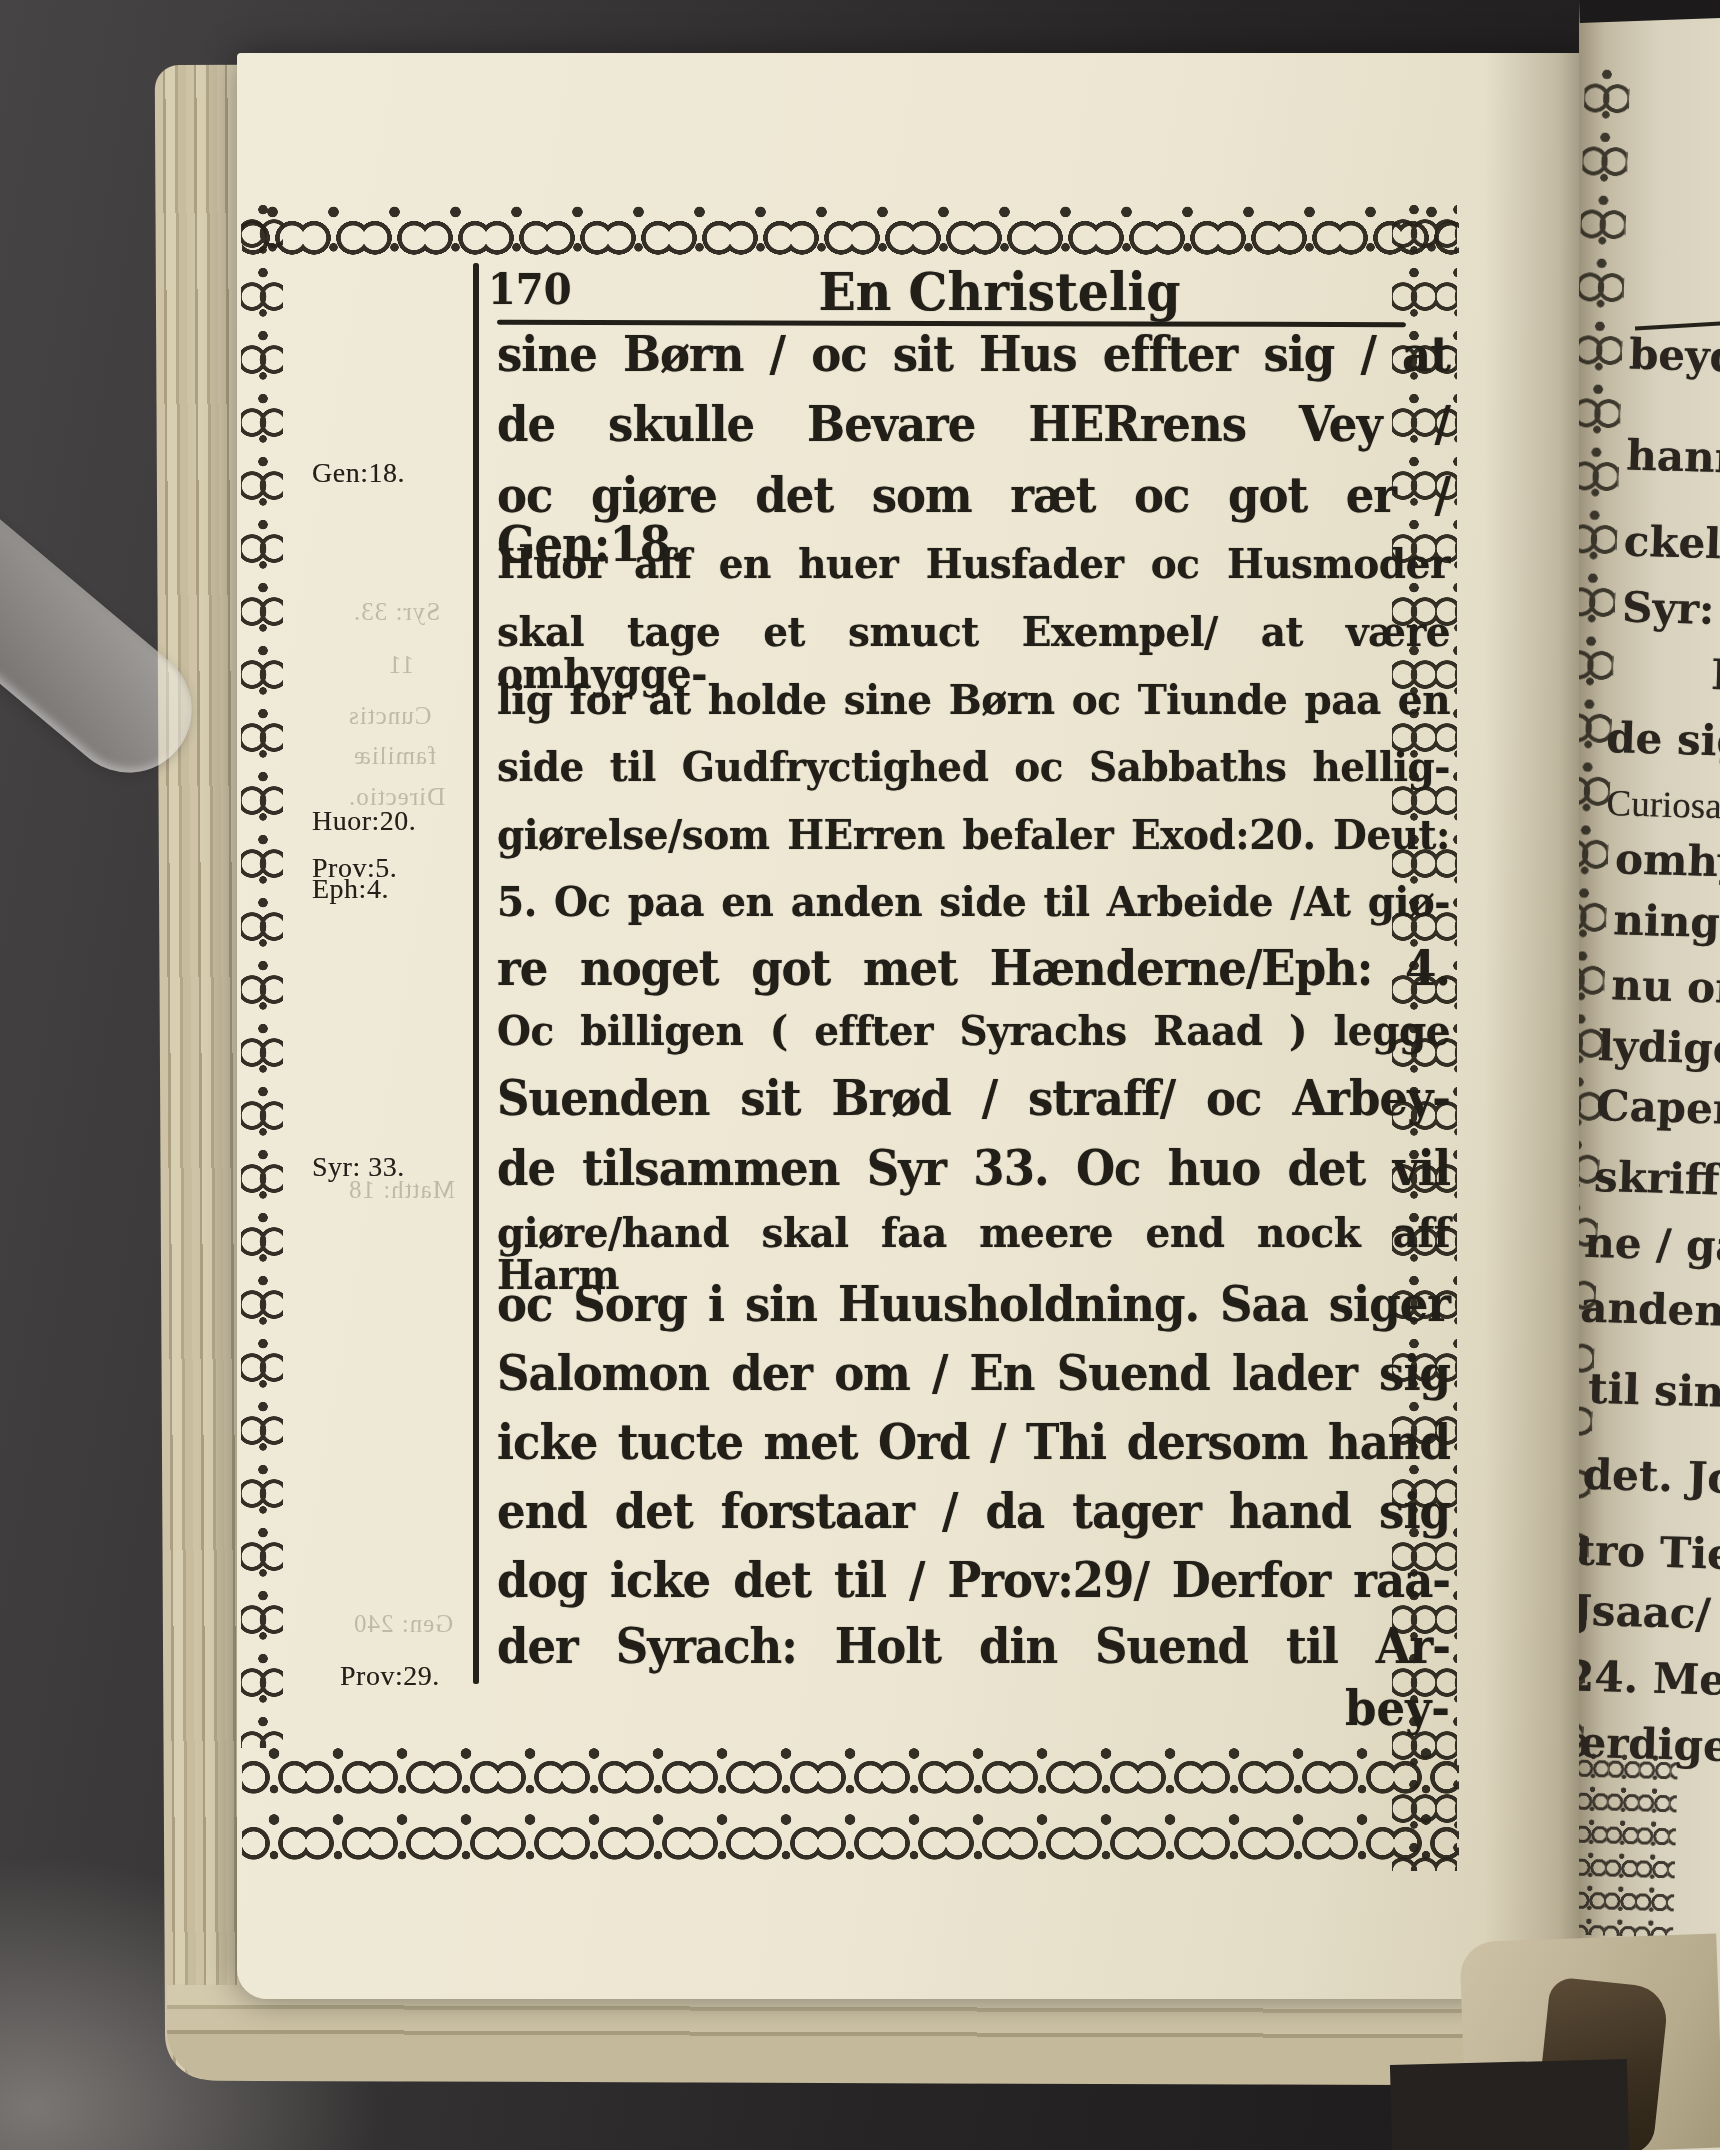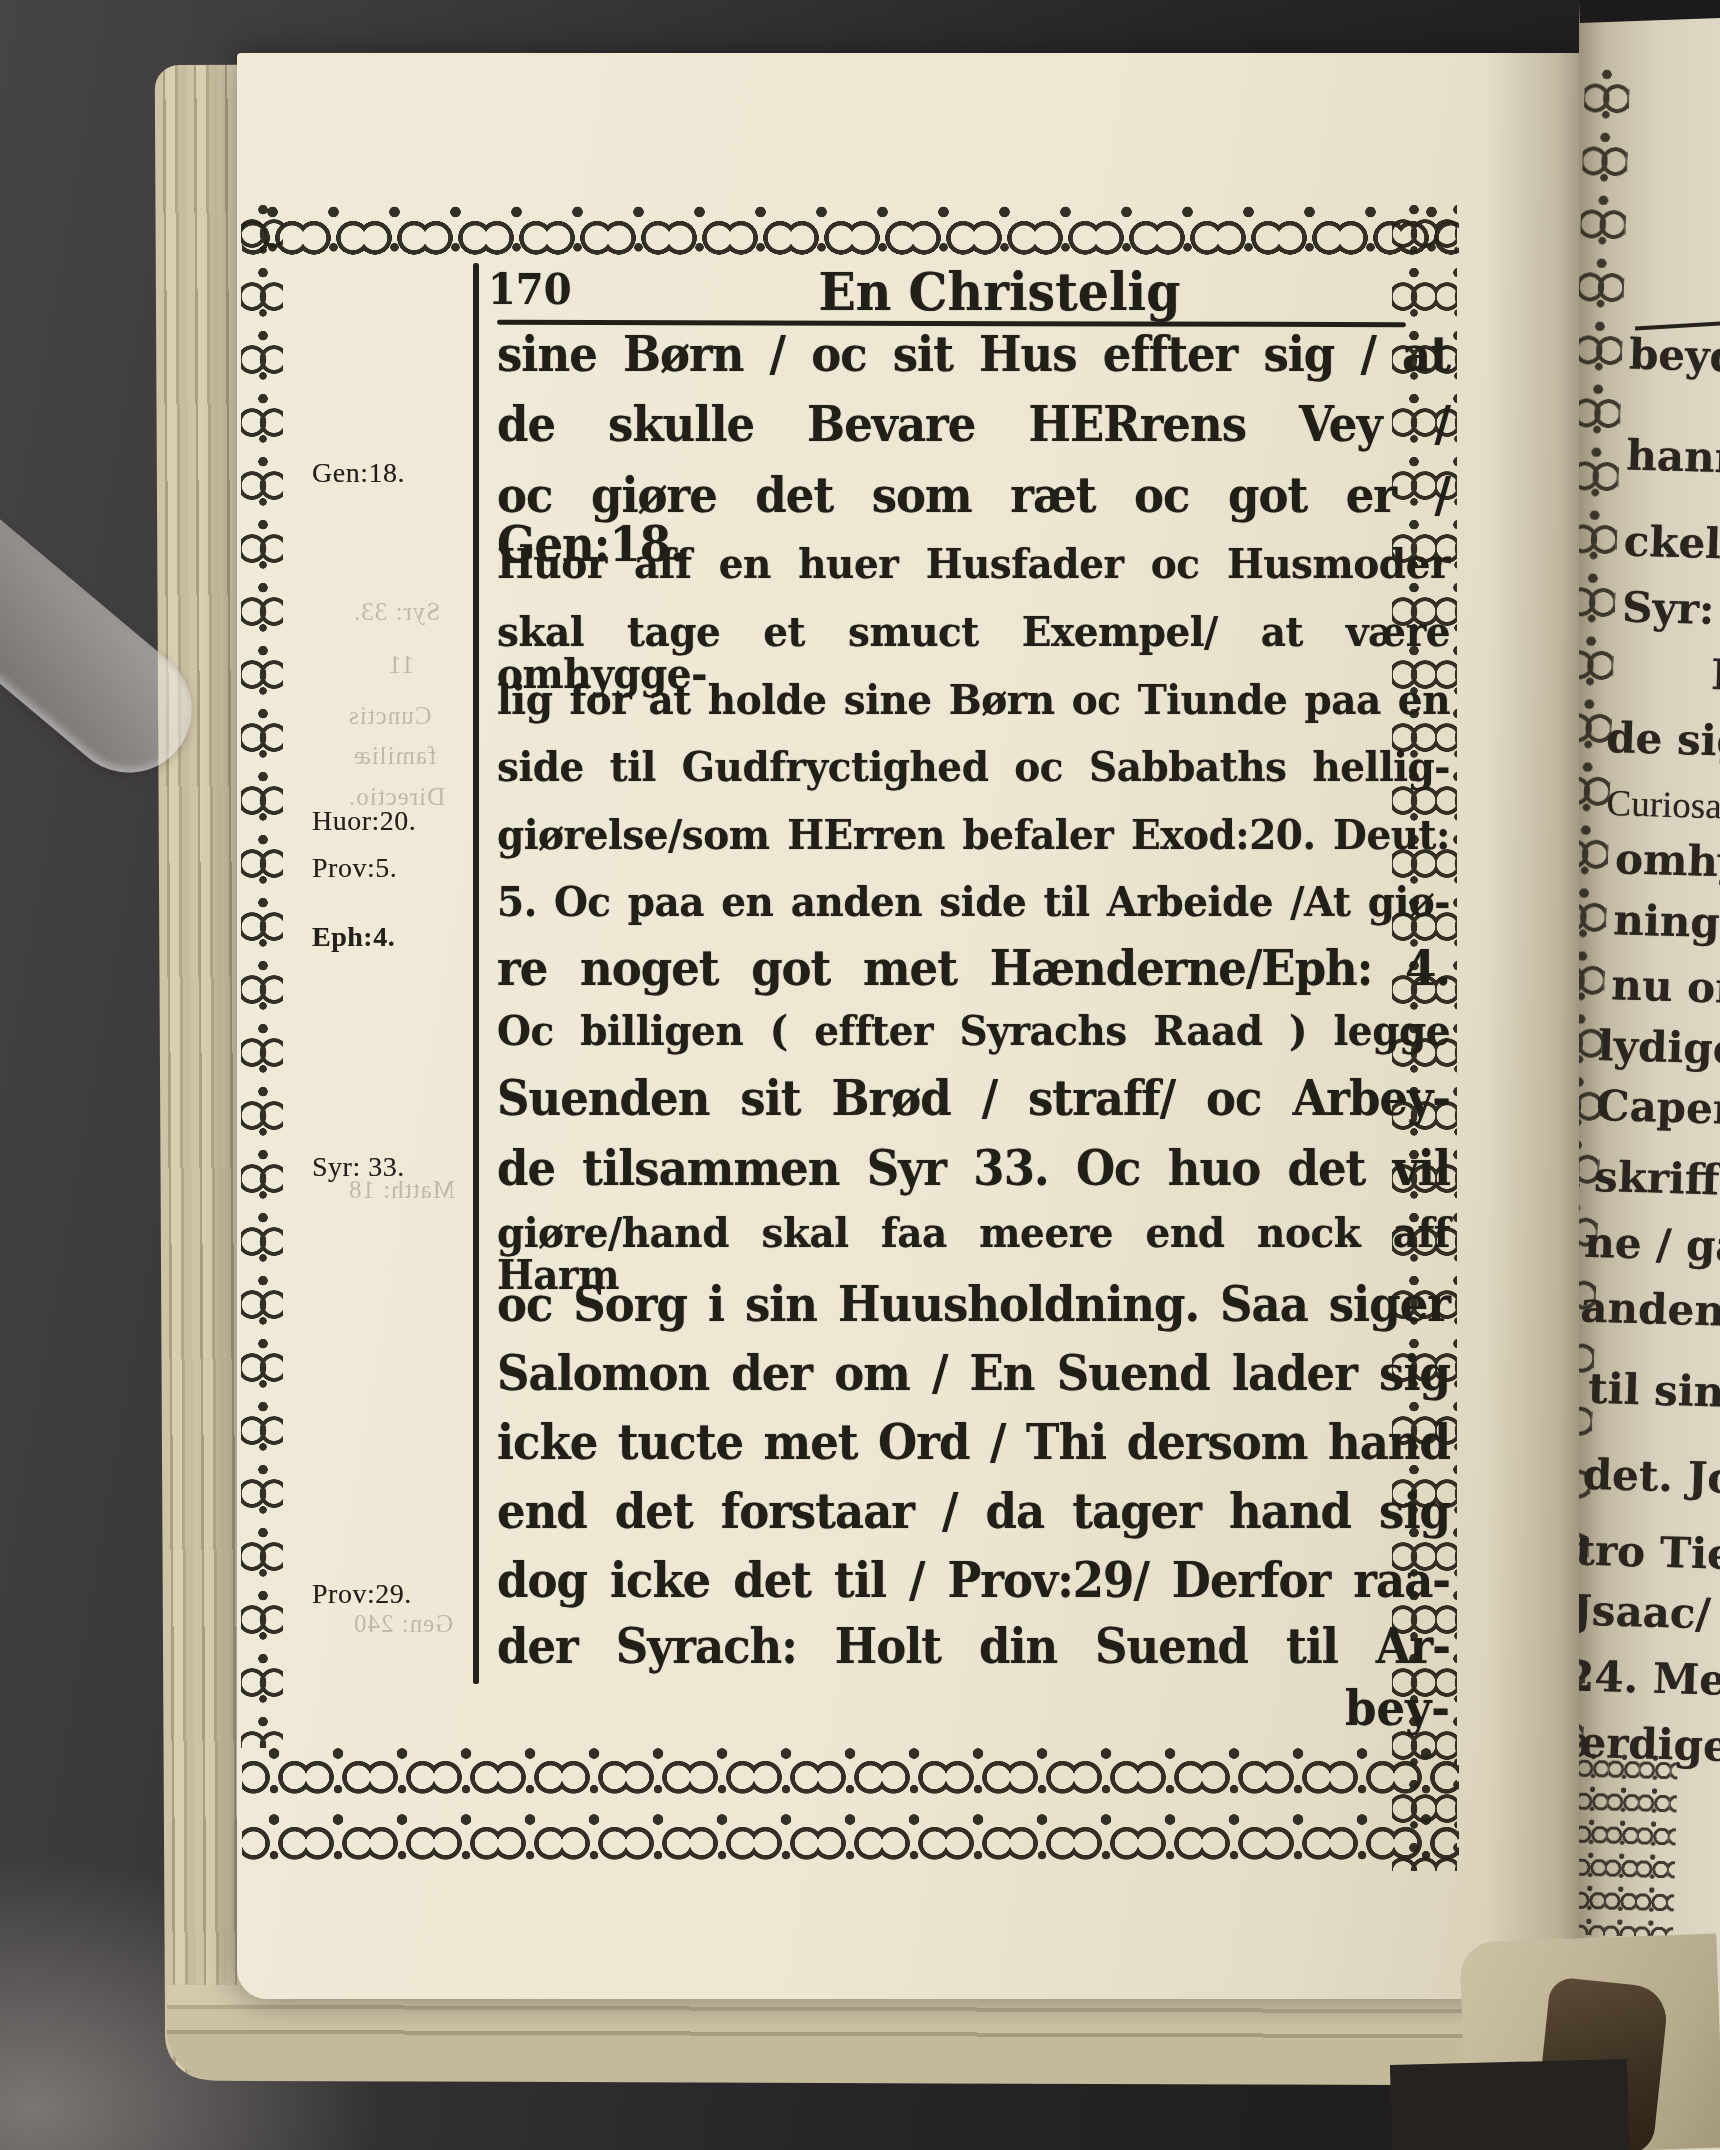--- a/index.html
+++ b/index.html
@@ -115,23 +115,23 @@
         <div class="bleed" style="top: 649px; left: 111px;">Cunctis</div>
         <div class="bleed" style="top: 689px; left: 116px;">familiæ</div>
         <div class="bleed" style="top: 730px; left: 111px;">Directio.</div>
         <div class="bleed" style="top: 1123px; left: 111px;">Matth: 18</div>
         <div class="bleed" style="top: 1557px; left: 116px;">Gen: 240</div>
       </div>
     <div id="margin-notes">
         <div class="mnote" style="top: 404px;">Gen:18.</div>
         <div class="mnote" style="top: 752px;">Huor:20.</div>
         <div class="mnote" style="top: 799px;">Prov:5.</div>
-        <div class="mnote" style="top: 868px; font-weight: bold;">Eph:4.</div>
+        <div class="mnote" style="top: 820px;">Eph:4.</div>
         <div class="mnote" style="top: 1098px;">Syr: 33.</div>
-        <div class="mnote" style="top: 1525px;">Prov:29.</div>
+        <div class="mnote" style="top: 1607px; margin-left: 28px;">Prov:29.</div>
       </div>
     <div id="text-column">
         <div class="line bl size-l" style="top: 278px;">sine Børn / oc sit Hus effter sig /  at</div>
         <div class="line bl size-l" style="top: 348px;">de skulle Bevare HERrens Vey /</div>
         <div class="line bl size-l" style="top: 419px;">oc giøre det som ræt oc got er / Gen:18.</div>
         <div class="line bl size-m" style="top: 490px;">Huor aff en huer Husfader oc Husmoder</div>
         <div class="line bl size-m" style="top: 558px;">skal tage et smuct Exempel/ at være omhygge-</div>
         <div class="line bl size-m" style="top: 626px;">lig for at holde sine Børn oc Tiunde paa en</div>
         <div class="line bl size-m" style="top: 693px;">side til Gudfryctighed oc Sabbaths hellig-</div>
         <div class="line bl size-m" style="top: 761px;">giørelse/som HErren befaler Exod:20. Deut:</div>

